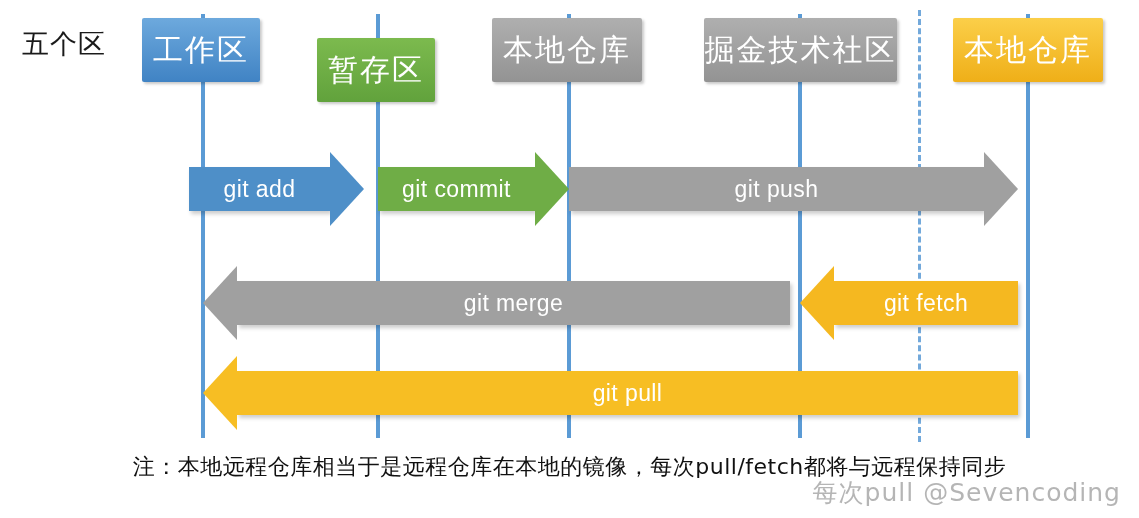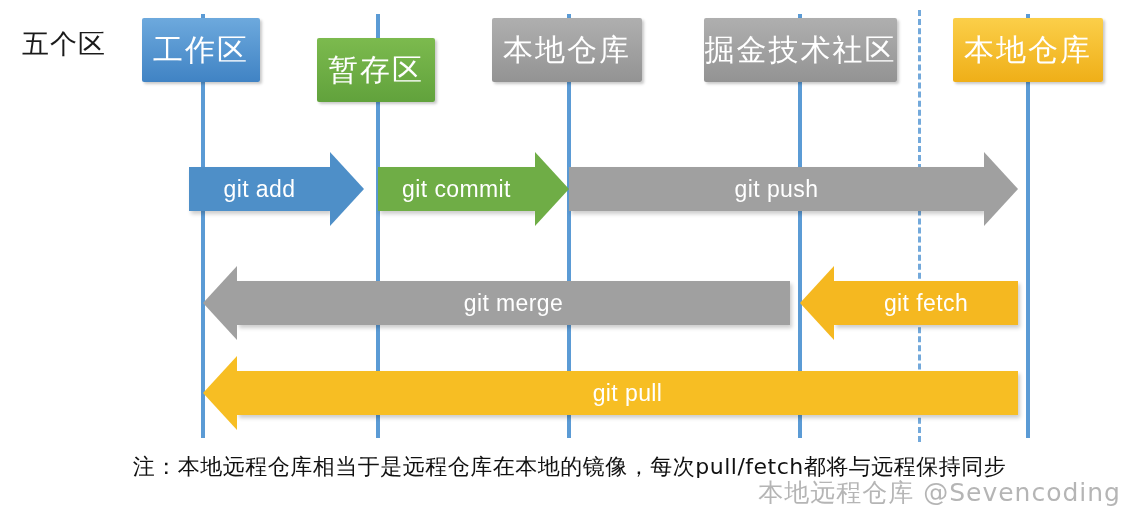--- a/index.html
+++ b/index.html
@@ -188,15 +188,15 @@
       </div>
       <div class="arrow shadowed" style="left: 203px; top: 356px; width: 815px; height: 74px;">
         <div class="shaft" style="background: rgb(247, 190, 35); top: 15px; height: 44px; left: 34px; width: 781px;"></div>
         <div class="head" style="border-top: 37px solid transparent; border-bottom: 37px solid transparent; top: 0px; left: 0px; border-right: 34px solid rgb(247, 190, 35);"></div>
         <div class="caption" style="left: 34px; width: 781px;">git pull</div>
       </div>
     </div>
 
   <div class="note">注：本地远程仓库相当于是远程仓库在本地的镜像，每次pull/fetch都将与远程保持同步</div>
 
-  <div class="watermark">本地远程仓库 @Sevencoding</div>
+  <div class="watermark">每次pull @Sevencoding</div>
 
 </div>
 
 </body></html>

